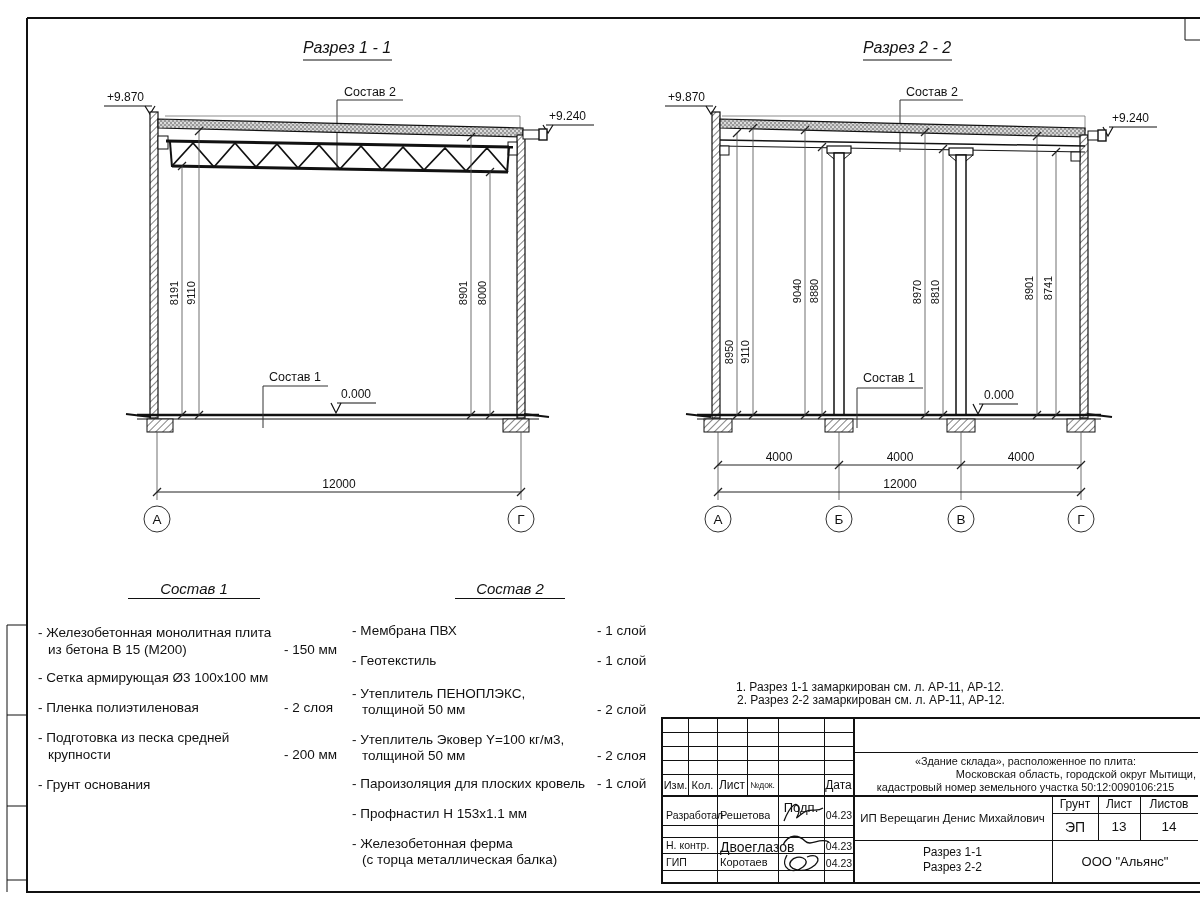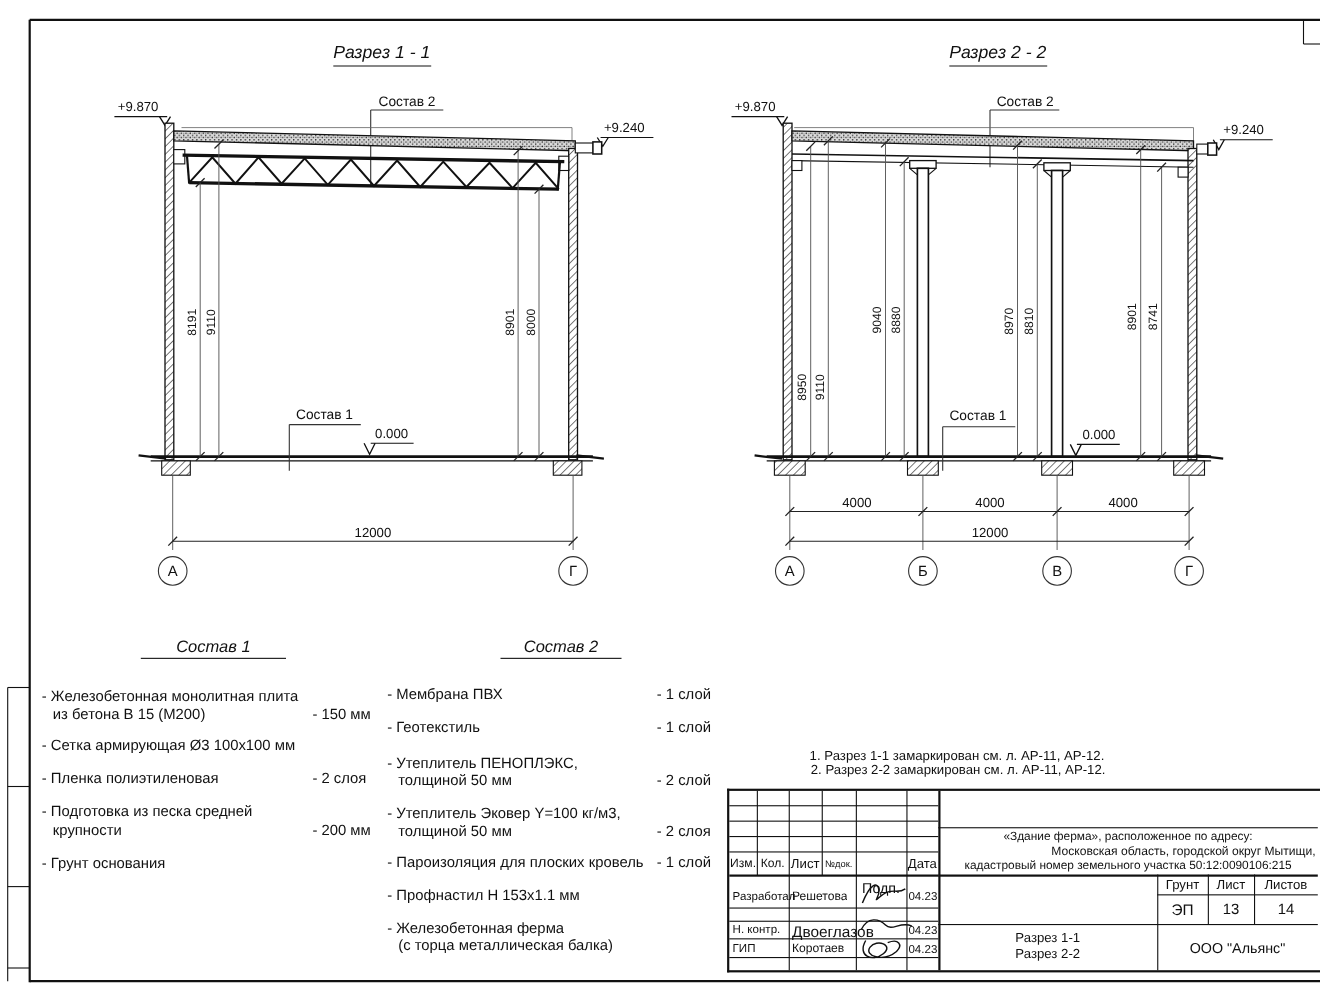--- a/index.html
+++ b/index.html
@@ -336,23 +336,24 @@
   <div class="sc cc" style="left:162px;top:136px;width:28px;height:15px;font-size:10.5px;">04.23</div>
 
   <svg class="sig" style="left:118px;top:80px;" width="44" height="28">
     <path d="M3,22 C10,4 17,2 18,10 C19,18 10,23 22,14 C30,8 35,14 42,9" fill="none" stroke="#111" stroke-width="1.3"></path>
   </svg>
   <svg class="sig" style="left:114px;top:112px;" width="54" height="48">
     <path d="M6,14 C12,2 22,4 28,10 C34,16 42,6 52,11" fill="none" stroke="#111" stroke-width="1.3"></path>
     <path d="M10,24 C2,38 16,44 26,36 C36,28 20,22 14,30 C8,38 26,44 38,34 C44,28 40,22 30,26" fill="none" stroke="#111" stroke-width="1.3"></path>
   </svg>
 
-  <div class="sc" style="left:192px;top:36px;width:341px;text-align:center;font-size:10.8px;">«Здание ферма», расположенное по адресу:</div>
+  <div class="sc" style="left:192px;top:36px;width:341px;text-align:center;font-size:10.8px;">«Здание склада», расположенное по плита:</div>
   <div class="sc" style="left:192px;top:49px;width:341px;text-align:right;font-size:11px;">Московская область, городской округ Мытищи,</div>
   <div class="sc" style="left:192px;top:62px;width:341px;text-align:center;font-size:10.8px;">кадастровый номер земельного участка 50:12:0090106:215</div>
+  <div class="sc cc" style="left:190px;top:76px;width:199px;height:45px;font-size:11.5px;">ИП Верещагин Денис Михайлович</div>
   <div class="sc cc" style="left:389px;top:76px;width:46px;height:18px;font-size:12px;">Грунт</div>
   <div class="sc cc" style="left:435px;top:76px;width:42px;height:18px;font-size:12px;">Лист</div>
   <div class="sc cc" style="left:477px;top:76px;width:58px;height:18px;font-size:12px;">Листов</div>
   <div class="sc cc" style="left:389px;top:94px;width:46px;height:27px;font-size:14px;">ЭП</div>
   <div class="sc cc" style="left:435px;top:94px;width:42px;height:27px;font-size:13.5px;">13</div>
   <div class="sc cc" style="left:477px;top:94px;width:58px;height:27px;font-size:13.5px;">14</div>
   <div class="sc" style="left:190px;top:126px;width:199px;text-align:center;font-size:12px;">Разрез 1-1</div>
   <div class="sc" style="left:190px;top:141px;width:199px;text-align:center;font-size:12px;">Разрез 2-2</div>
   <div class="sc cc" style="left:389px;top:121px;width:146px;height:42px;font-size:13px;">ООО "Альянс"</div>
 </div>

